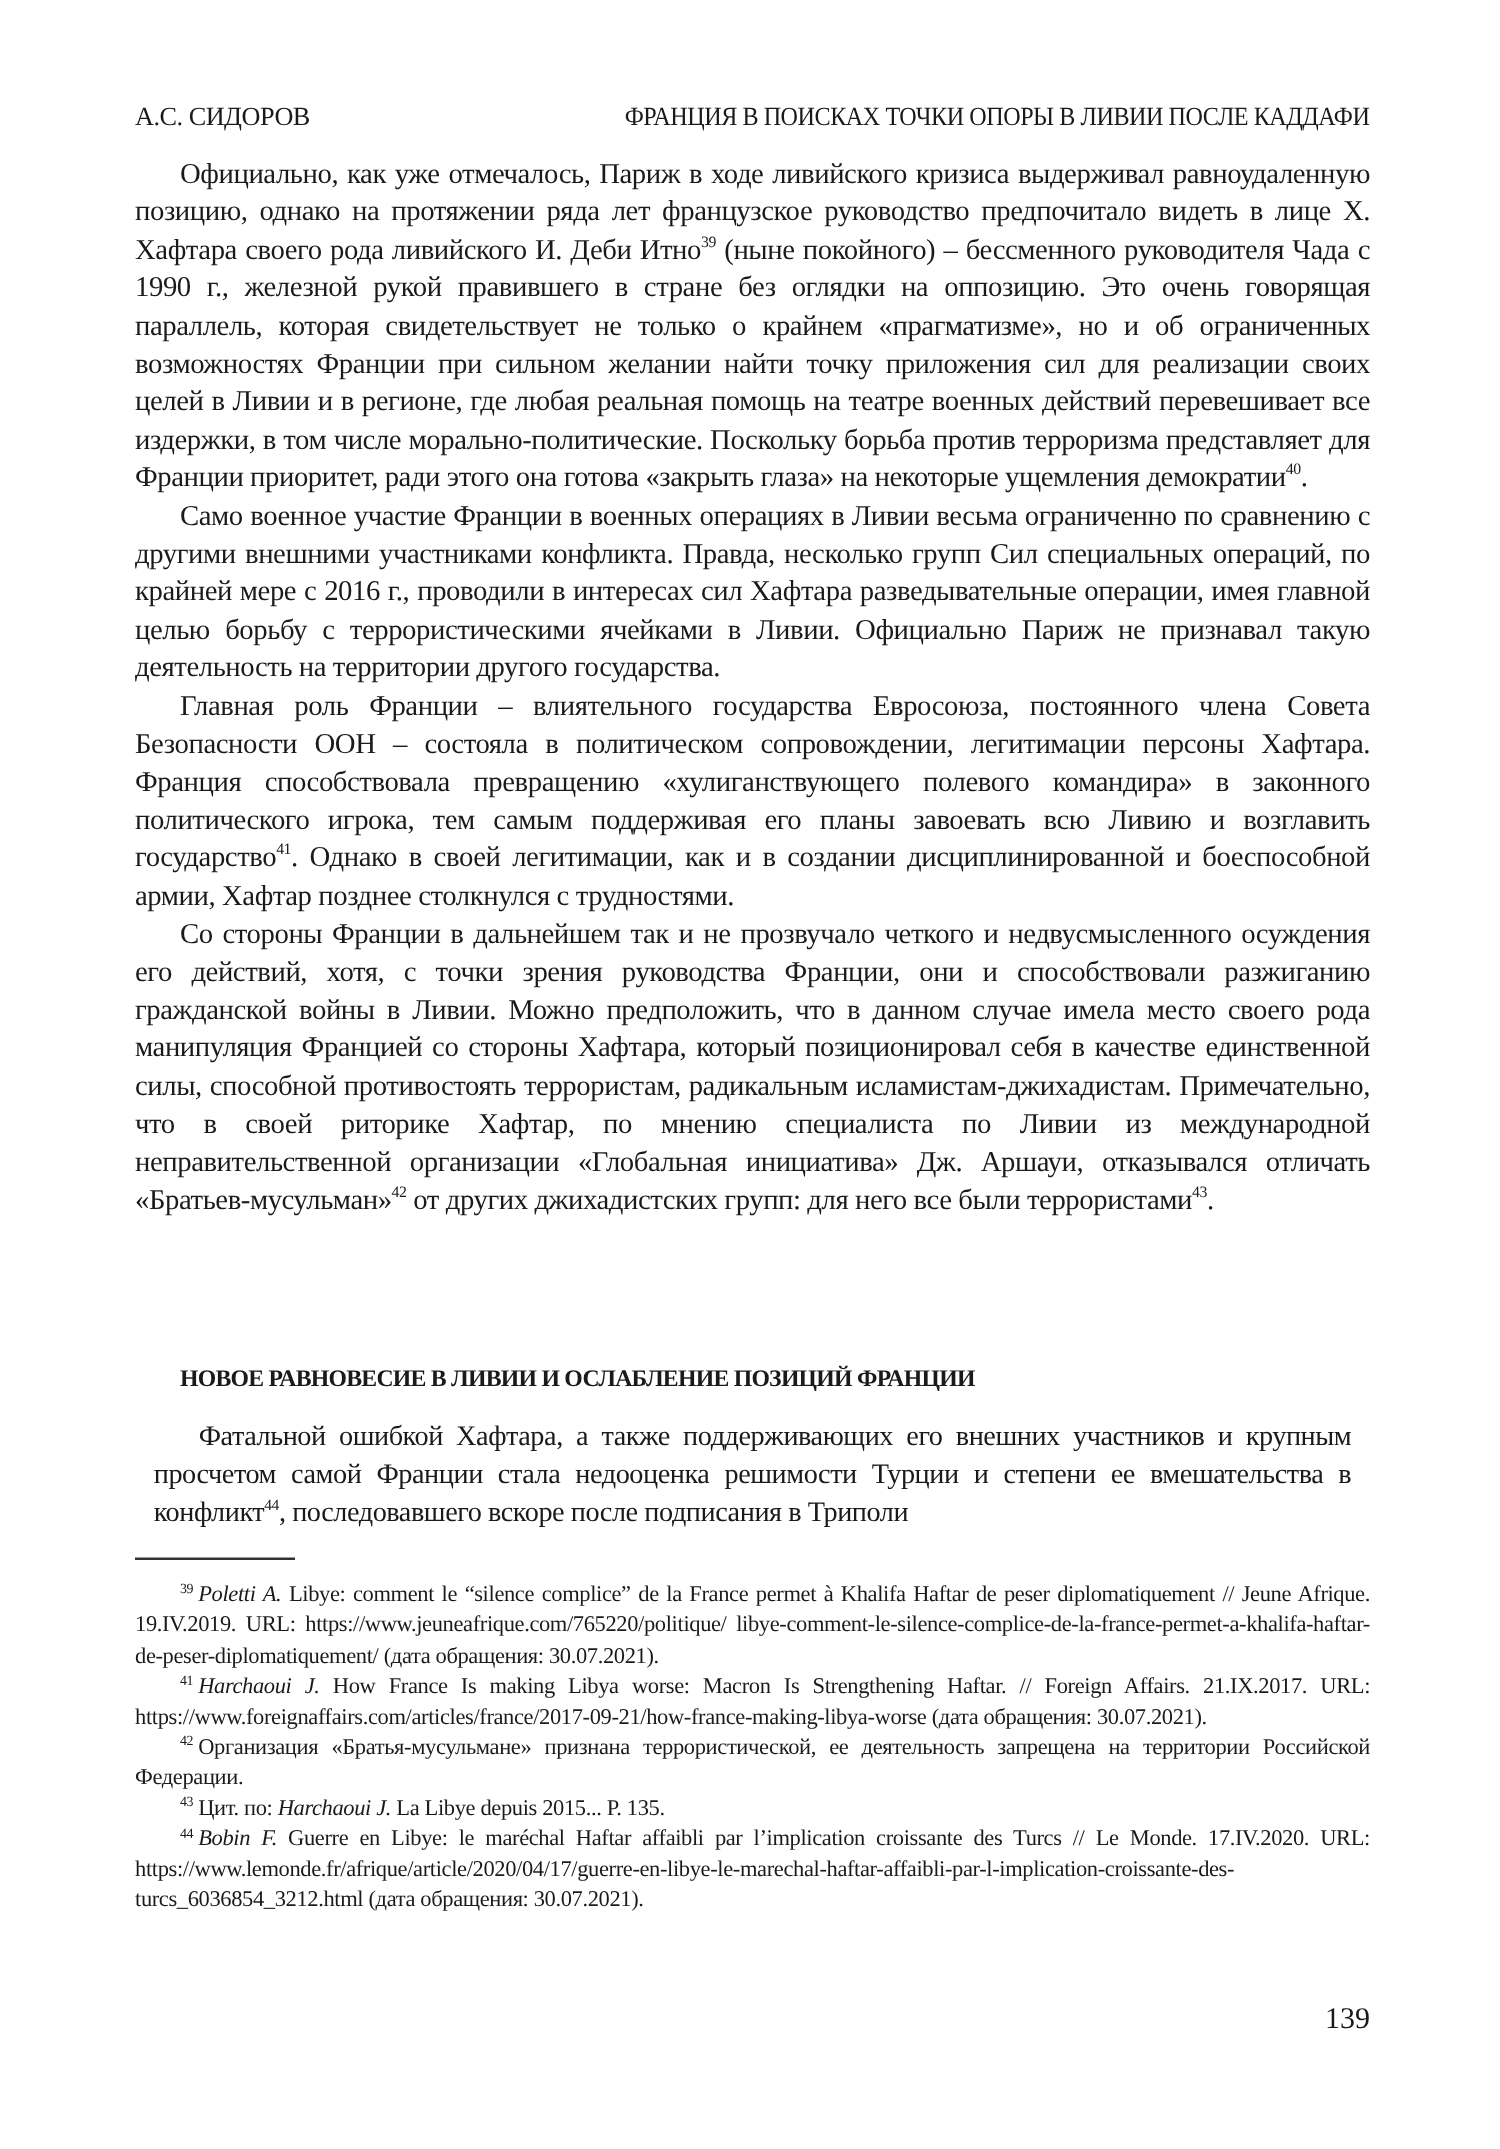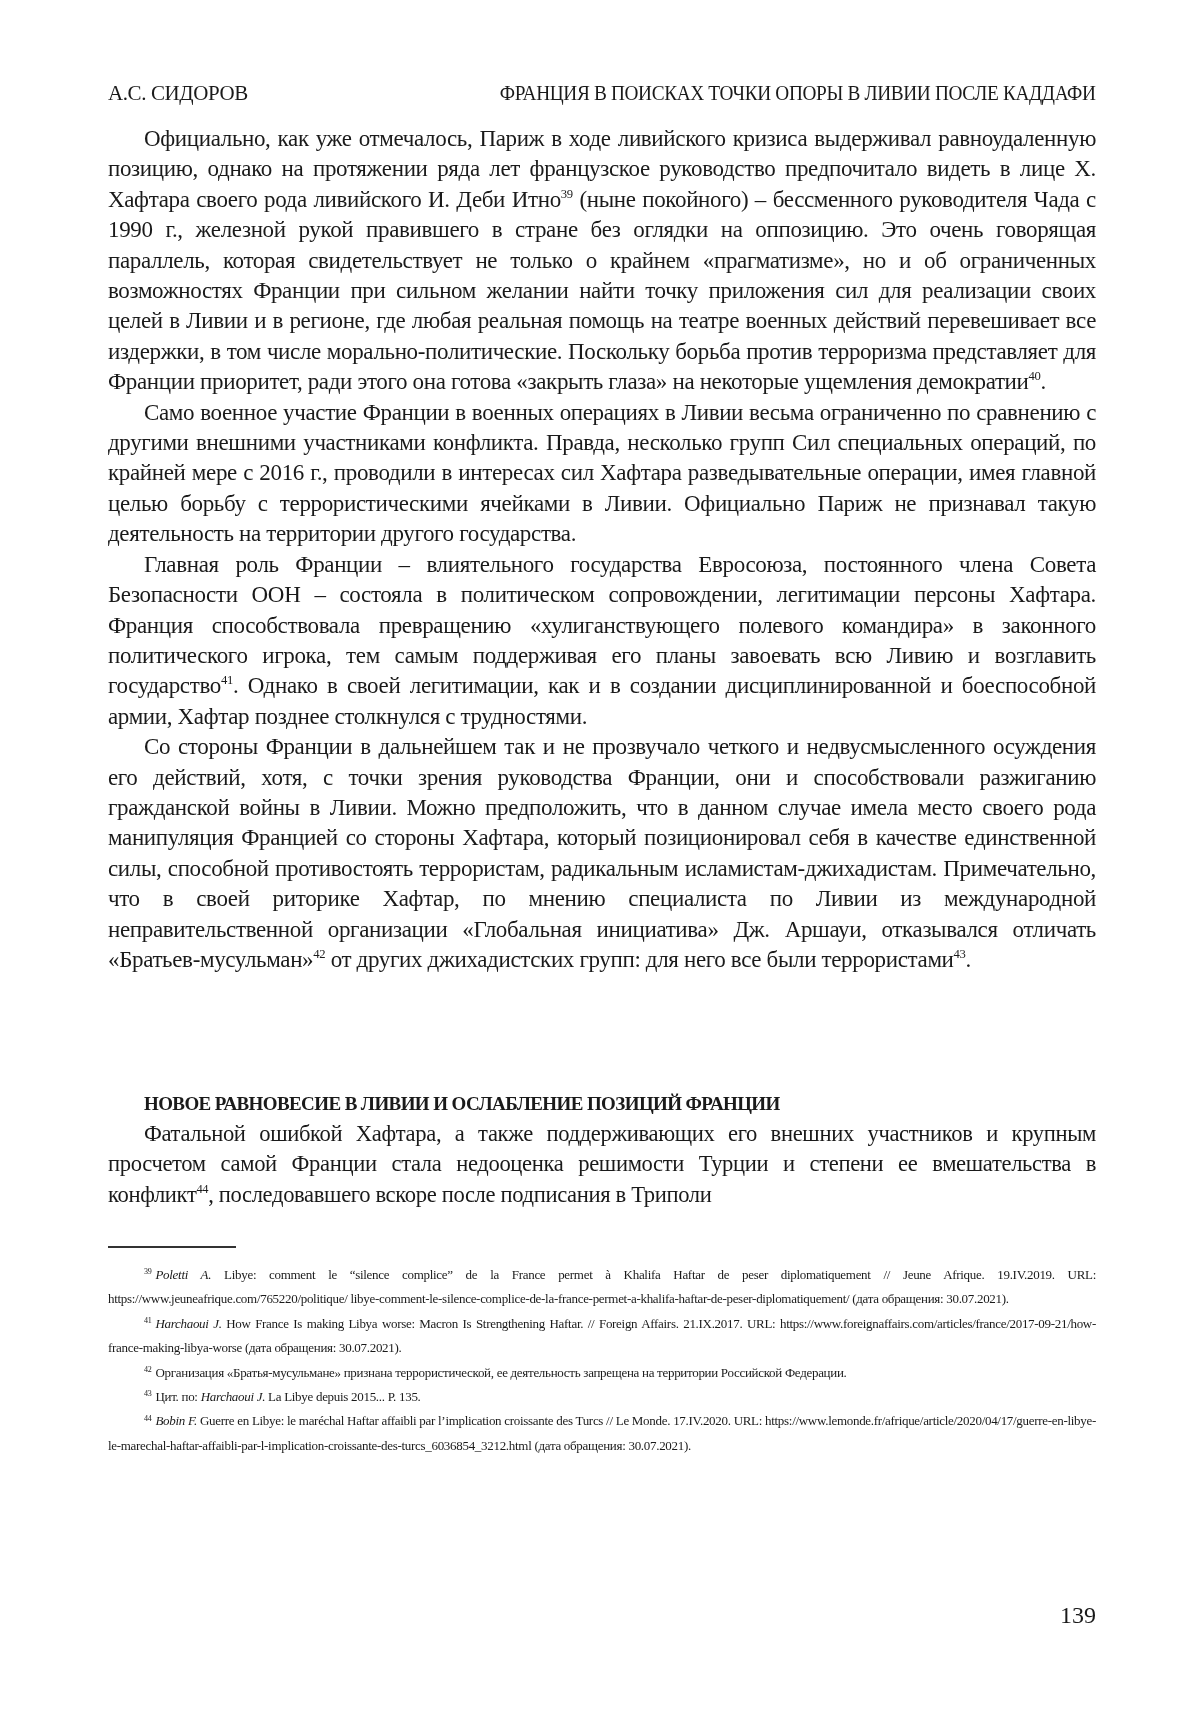--- a/index.html
+++ b/index.html
@@ -68,35 +68,35 @@
     .body-text-2 {
       position: absolute;
       top: 1119px;
       left: 0;
       width: 988px;
       font-size: 22.6px;
       line-height: 30.4px;
       text-align: justify;
       letter-spacing: -0.35px;
     }
-    .body-text-2 p { margin: 0; text-indent: 36px; }
+    .body-text-2 p { margin: 15px; text-indent: 36px; }
     .footnote-rule {
       position: absolute;
       top: 1246px;
       left: 0;
       width: 128px;
       height: 0;
       border-top: 2px solid #333;
     }
     .footnotes {
       position: absolute;
       top: 1263px;
       left: 0;
       width: 988px;
-      font-size: 13px;
+      font-size: 18px;
       line-height: 24.4px;
       text-align: justify;
       letter-spacing: -0.3px;
     }
     .footnotes .fn {
       margin: 0;
       text-indent: 36px;
       word-break: break-word;
     }
     .footnotes .fn-num {

